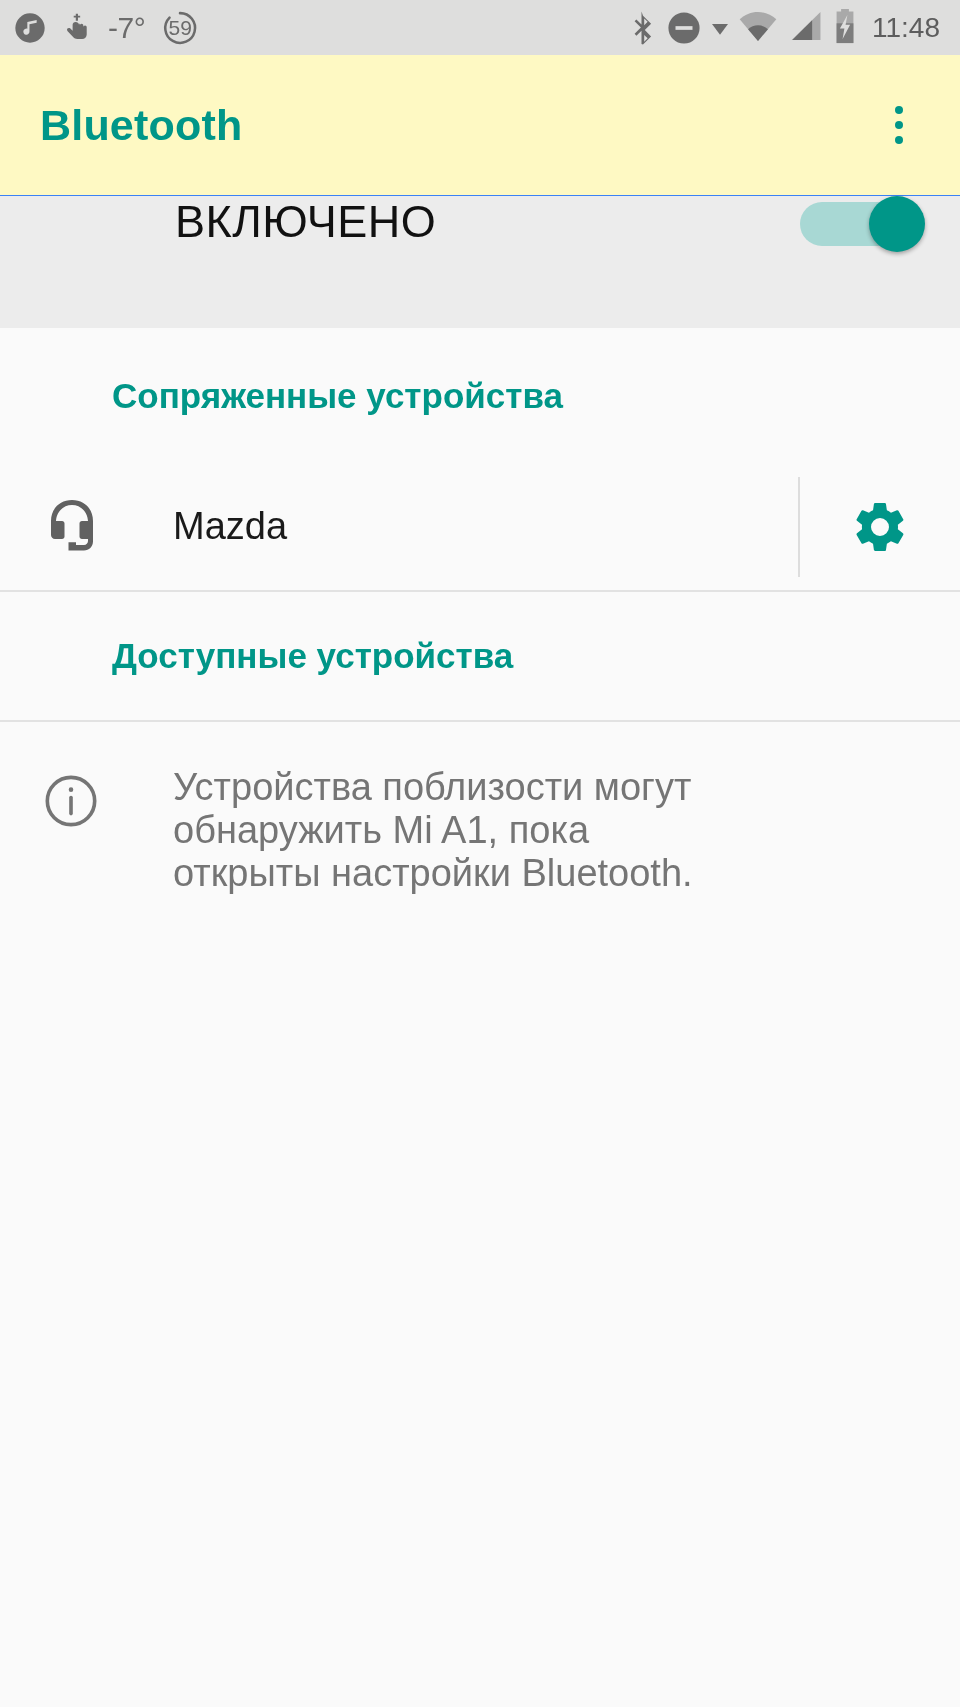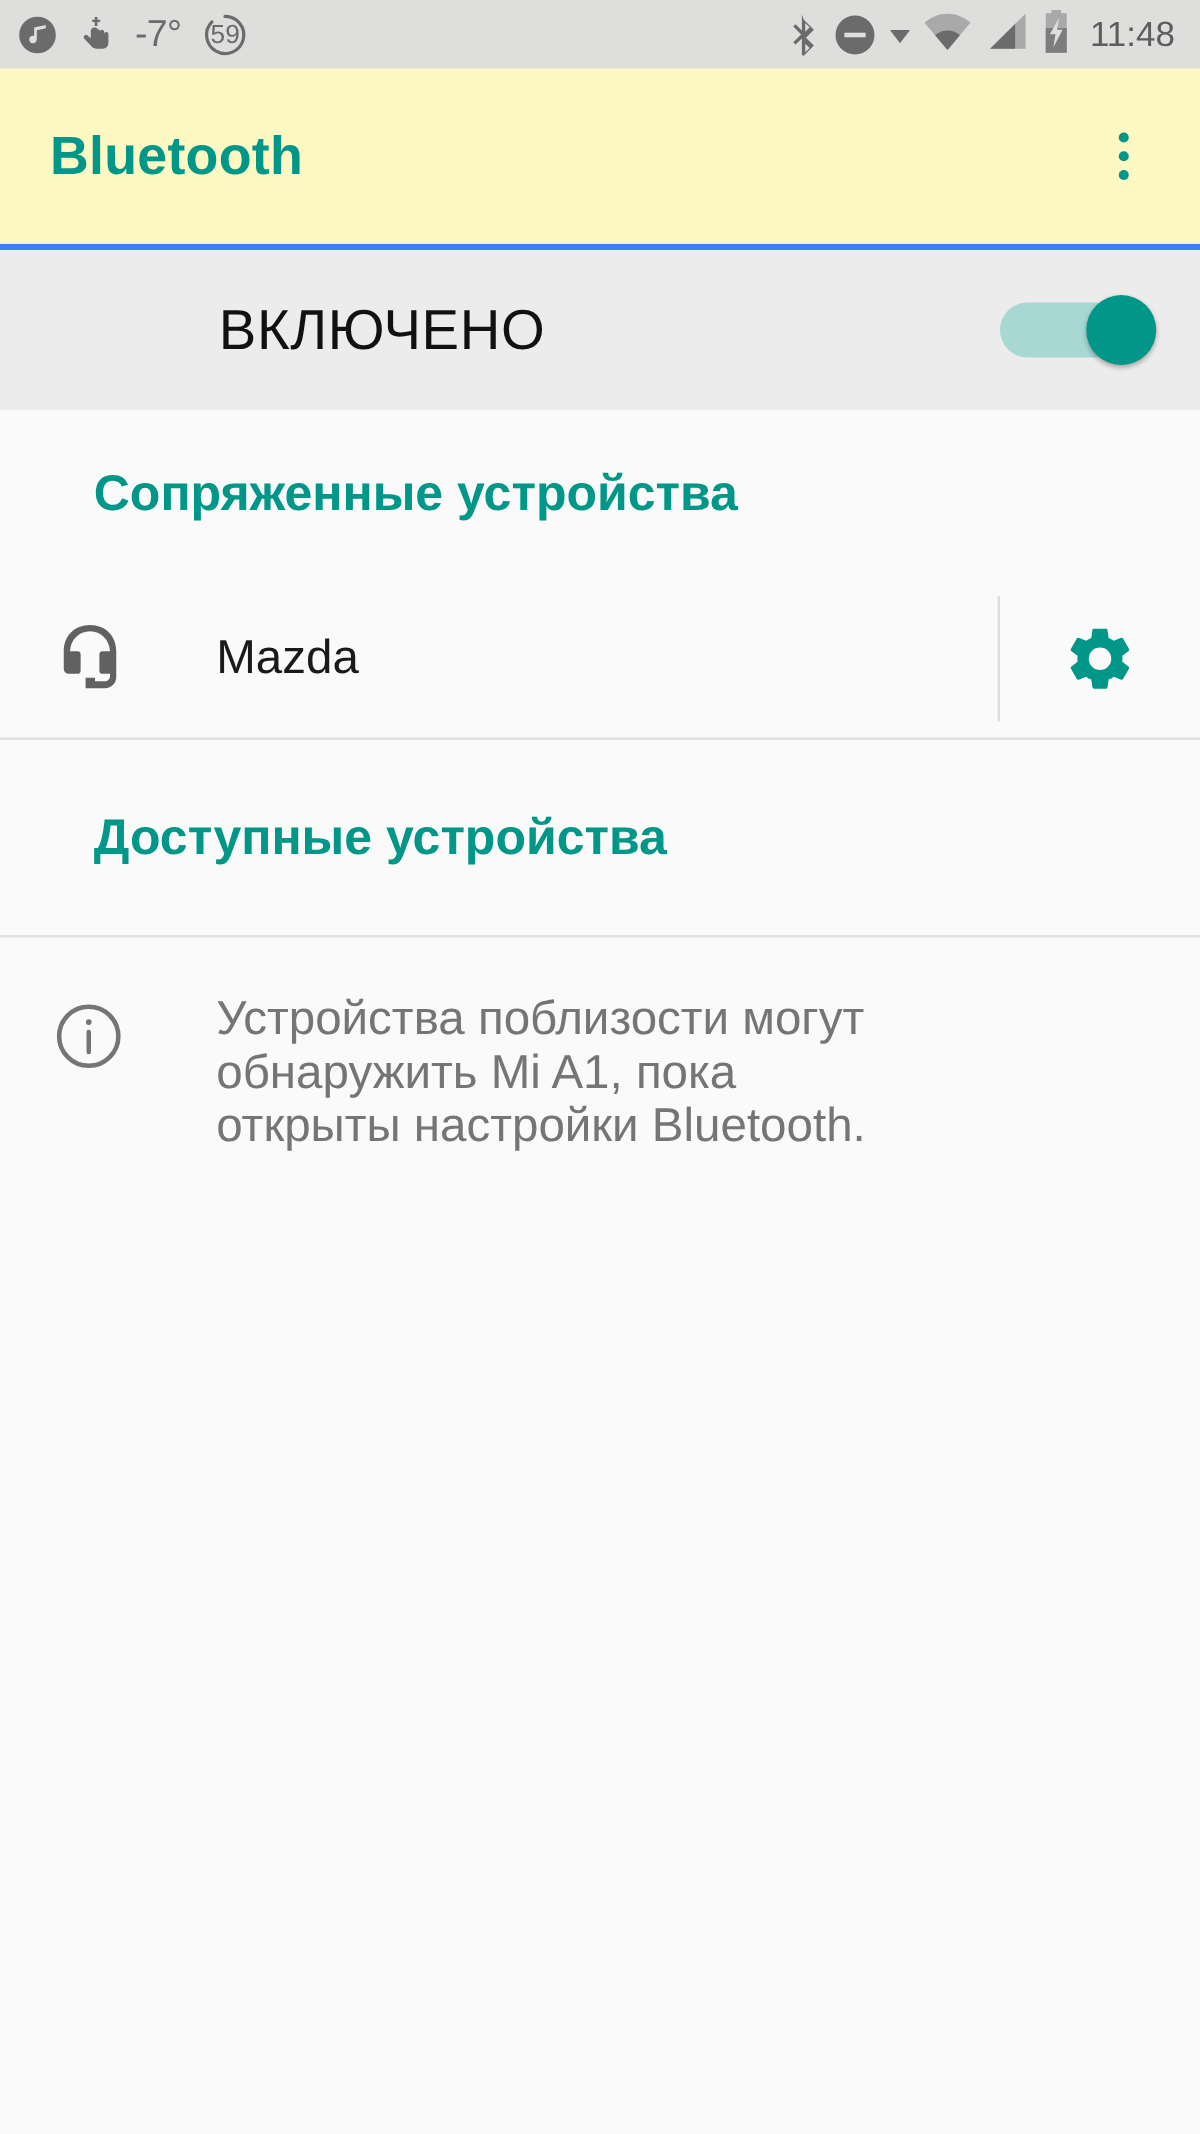--- a/index.html
+++ b/index.html
@@ -85,23 +85,22 @@
     width: 8px;
     height: 8px;
     border-radius: 50%;
     background: #009688;
   }
 
   
   .switch-bar {
     height: 133px;
     background: #ececec;
-    border-top: 5px solid #3b82f6;
-    display: flex;
-    align-items: center;
+    border-top: 1px solid #3b82f6;
+    display: flex;
     justify-content: space-between;
     padding: 0 35px 0 175px;
     box-sizing: border-box;
   }
   .switch-label {
     font-size: 45px;
     color: #111111;
     letter-spacing: 0.5px;
   }
   .switch {
@@ -132,29 +131,29 @@
     box-shadow: 0 2px 4px rgba(0,0,0,0.32);
   }
 
   
   .content {
     background: #fafafa;
     height: calc(1707px - 55px - 140px - 133px);
   }
 
   .section-header {
-    font-size: 40px;
+    font-size: 35px;
     color: #009688;
     font-weight: bold;
-    padding-left: 75px;
+    padding-left: 112px;
     display: flex;
     align-items: center;
   }
   .section-header.paired { height: 135px; }
-  .section-header.available { height: 156px; }
+  .section-header.available { height: 128px; }
 
   .device-row {
     height: 127px;
     display: flex;
     align-items: center;
     padding-left: 42px;
     box-sizing: border-box;
     position: relative;
     cursor: pointer;
   }

